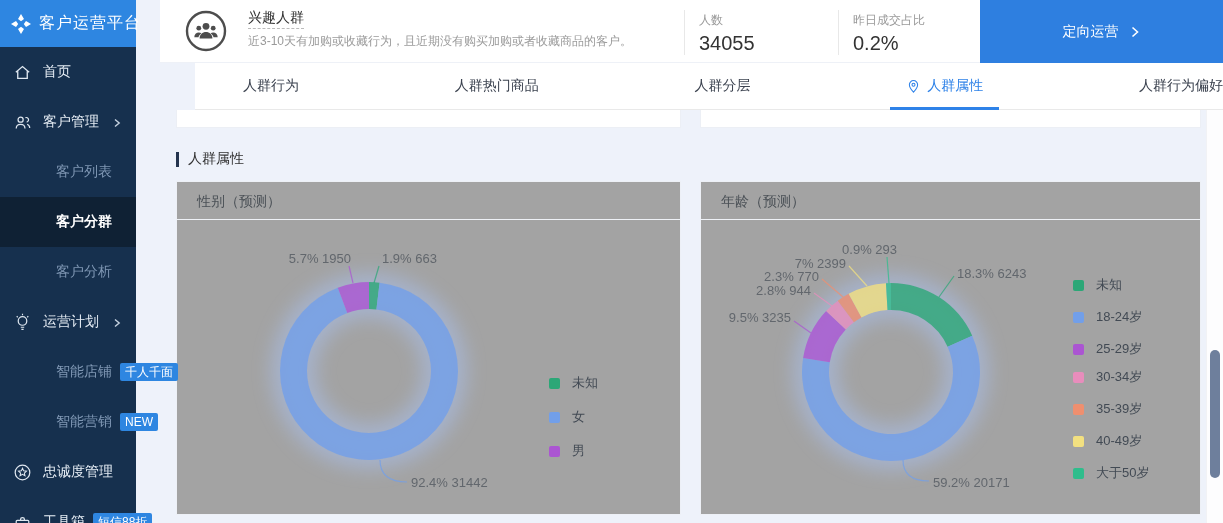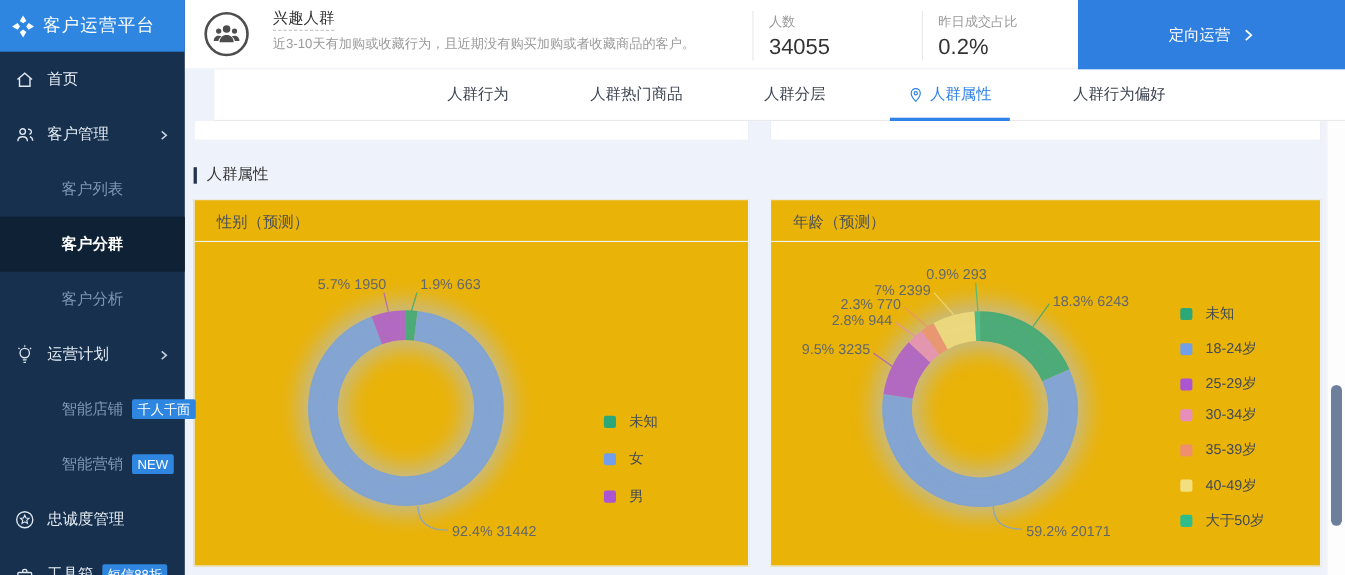--- a/index.html
+++ b/index.html
@@ -1,20 +1,20 @@
 <!DOCTYPE html>
 <html><head>
 <meta charset="utf-8">
 <style>
   * { margin:0; padding:0; box-sizing:border-box; }
   html,body { width:1223px; height:523px; overflow:hidden; font-family:"Liberation Sans","DejaVu Sans",sans-serif; background:#eef2fa; }
   .app { position:relative; width:1223px; height:523px; }
 
   
-  .sidebar { position:absolute; left:0; top:0; width:168px; height:523px; background:#16304e; z-index:5; }
+  .sidebar { position:absolute; left:0; top:0; width:136px; height:523px; background:#16304e; z-index:5; }
   .logo { height:47px; background:#2e86e1; display:flex; align-items:center; padding-left:10px; }
   .logo-ic { width:22px; height:22px; margin-right:7px; display:inline-flex; }
   .logo-t { color:#fff; font-size:16px; letter-spacing:1px; white-space:nowrap; }
   .nav-item { position:relative; height:50px; display:flex; align-items:center; padding-left:13px; color:#e6edf5; font-size:14px; cursor:pointer; white-space:nowrap; }
   .nav-item.lv2 { padding-left:56px; color:#7f97b4; }
   .nav-item.active { background:#0f2134; color:#fff; font-weight:bold; }
   .nv-ic { width:19px; height:19px; margin-right:11px; display:inline-flex; flex:none; }
   .nv-chev { position:absolute; right:13px; top:19px; }
   .badge { margin-left:8px; background:#2e86e1; color:#fff; font-size:12px; font-weight:normal; padding:1px 5px; border-radius:2px; line-height:16px; }
 
@@ -27,34 +27,34 @@
   .grp-name { font-size:14px; color:#333; display:inline-block; border-bottom:1px dashed #bbb; padding-bottom:1px; }
   .grp-desc { font-size:12px; color:#9a9a9a; line-height:17px; margin-top:4px; width:415px; }
   .stats { position:absolute; left:508px; top:10px; display:flex;margin-left:16px; }
   .stat { border-left:1px solid #e8e8e8; padding:2px 0 0 14px; }
   .stat:first-child { width:154px; }
   .stat:last-child { width:160px; }
   .stat-l { font-size:12px; color:#999; }
   .stat-v { font-size:20px; color:#333; margin-top:3px; }
   .cta { position:absolute; right:0; top:0; width:243px; height:63px; background:#2e7fe0; border:none; color:#fff; font-size:14px; cursor:pointer; display:flex; align-items:center; justify-content:center; gap:10px; font-family:inherit;margin-left:12px; }
 
-  .tabbar { height:47px; background:#fff; border-bottom:1px solid #e9e9e9; display:flex; justify-content:center; gap:74px; padding-left:48px;margin-left:35px; }
+  .tabbar { height:47px; background:#fff; border-bottom:1px solid #e9e9e9; display:flex; justify-content:space-between; gap:74px; padding-left:48px;margin-left:35px; }
   .tab { position:relative; display:flex; align-items:center; gap:6px; font-size:14px; color:#3c4350; cursor:pointer; height:46px; }
   .tab.active { color:#2e82e8; }
   .tab.active::after { content:""; position:absolute; left:-16px; right:-16px; bottom:-1px; height:3px; background:#2e82e8; }
 
   .content { position:relative; height:413px; background:#eef2fa; padding:0 22px 0 16px; }
   .stub-row { display:flex; gap:19px; }
   .stub { height:18px; background:#fff; border:1px solid #eceff5; border-top:none; }
   .stub-l { width:505px; }
   .stub-r { flex:1; }
   .sec-title { display:flex; align-items:center; margin-top:22px; font-size:14px; color:#333; }
   .sec-bar { width:3px; height:15px; background:#24344e; margin-right:9px; }
   .cards { display:flex; gap:19px; margin-top:13px; }
-  .card { background:#eab308; border:1px solid #edf0f6; height:334px; overflow:hidden; }
+  .card { background:#a3a3a3; border:1px solid #edf0f6; height:334px; overflow:hidden; }
   .card-l { width:505px; flex:none; }
   .card-r { flex:1; }
   .card-title { height:38px; line-height:38px; padding-left:20px; font-size:14px; color:#4a5056; border-bottom:1px solid #eef1f6; }
   .chart { position:relative; height:295px; }
   .chart svg.donut { position:absolute; left:0; top:0; }
   .legend { position:absolute; }
   .lg-row { display:flex; align-items:center; cursor:pointer; }
   .lg-sq { width:11px; height:11px; border-radius:2px; margin-right:12px; flex:none; }
   .lg-label { font-size:13px; color:#424a54; white-space:nowrap; }
 

